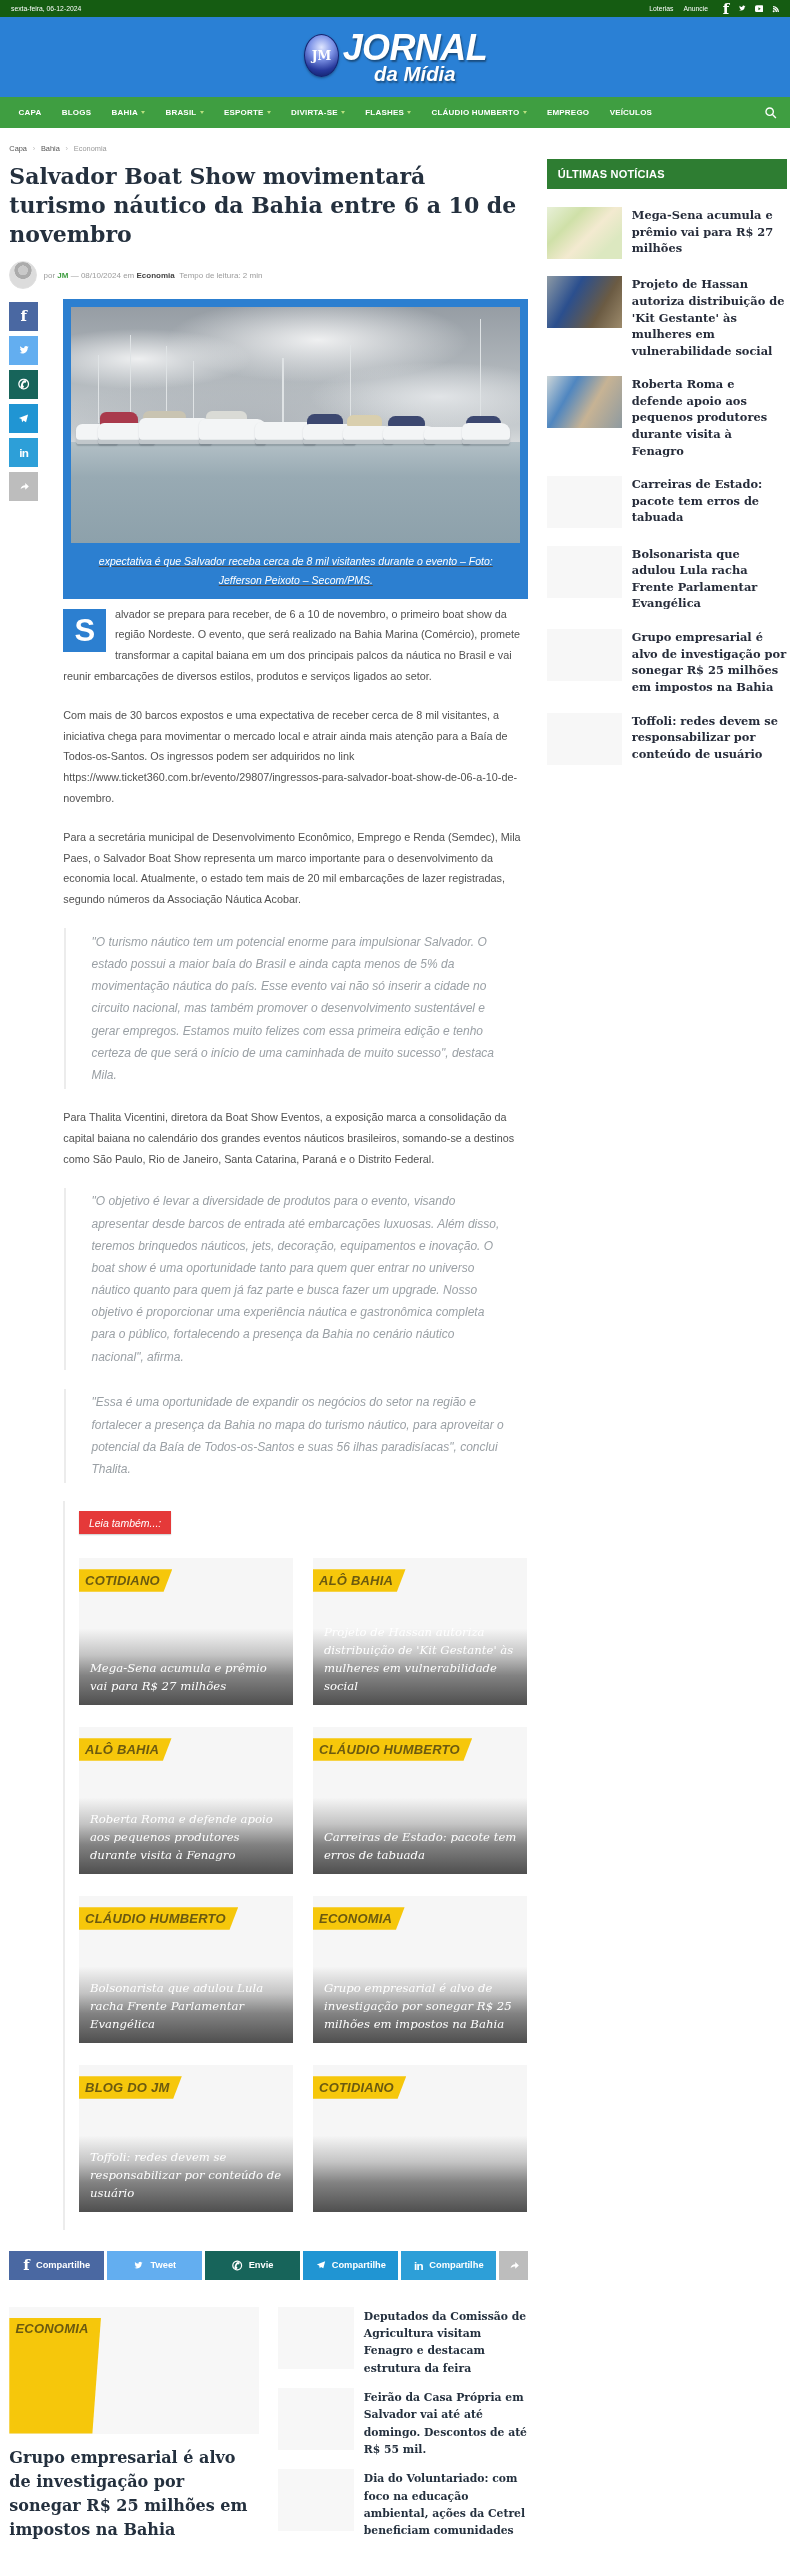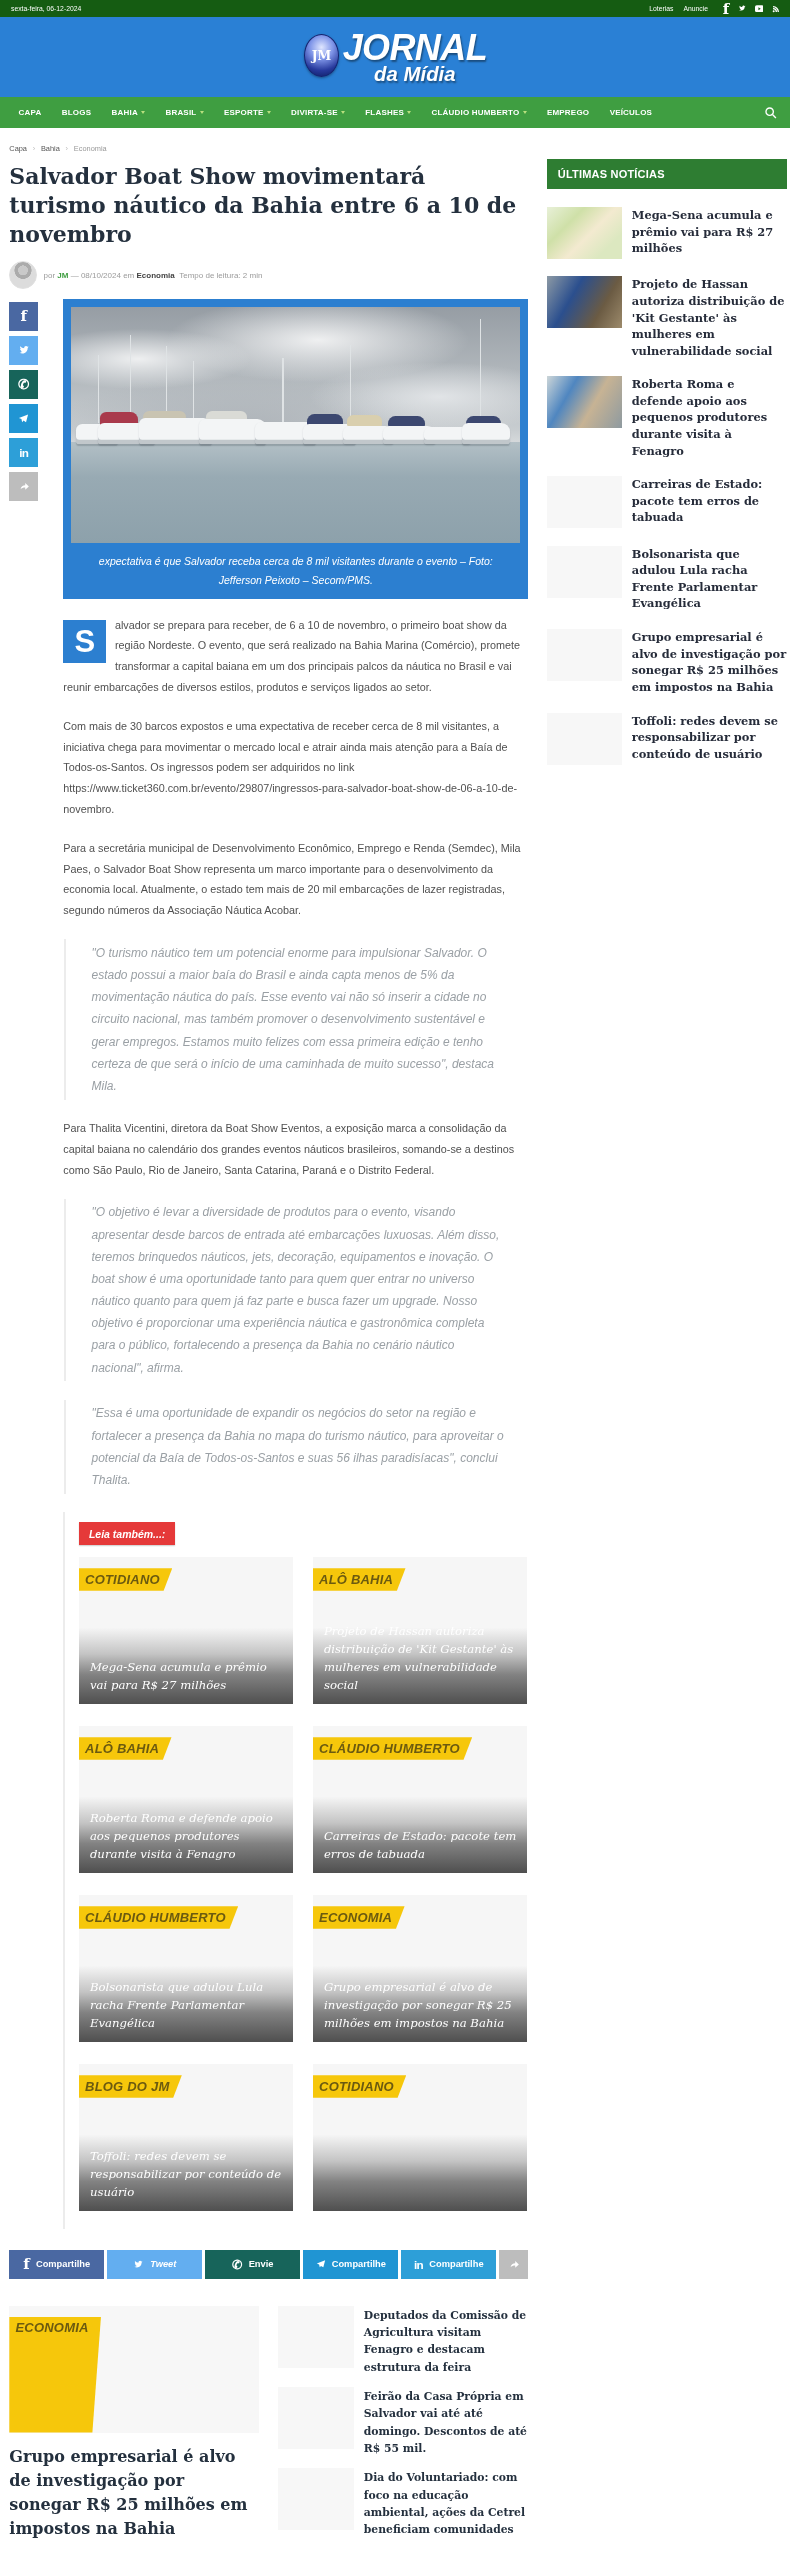--- a/index.html
+++ b/index.html
@@ -42,27 +42,27 @@
   .h1{font-family:"DejaVu Serif",serif;font-weight:bold;font-size:22px;line-height:1.32;color:#24303e;margin:3.7px 0 12.4px;width:507px;}
   .meta{display:flex;align-items:center;gap:6.2px;font-size:8px;color:#9b9b9b;margin-bottom:10px;}
   .avatar{width:26px;height:26px;border-radius:50%;flex:none;background:radial-gradient(circle at 50% 32%,#c9c9c9 0 22%,#ababab 23% 38%,#dcdcdc 40%);border:0.6px solid #e0e0e0;}
   .meta .author{color:#3f9e41;font-weight:bold;}
   .meta .cat{color:#444;font-weight:bold;}
 
   
   .article-body{position:relative;}
   .share-col{position:absolute;left:0;top:2.5px;width:29px;display:flex;flex-direction:column;gap:5px;}
   .sbtn{width:29px;height:29px;display:flex;align-items:center;justify-content:center;color:#fff;font-weight:bold;cursor:pointer;font-size:12.4px;}
-  .c-fb{background:#4a68a2;}.c-tw{background:#63aef0;font-style:italic;}.c-wa{background:#17645a;}.c-tg{background:#2095d3;}.c-li{background:#2d9fd8;}.c-sh{background:#bdbdbd;}
+  .c-fb{background:#4a68a2;}.c-tw{background:#63aef0;}.c-wa{background:#17645a;}.c-tg{background:#2095d3;}.c-li{background:#2d9fd8;}.c-sh{background:#bdbdbd;}
   .fb-f{font-family:"DejaVu Serif",serif;font-size:15px;}
   .li-in{font-size:11.7px;letter-spacing:-0.6px;}
   .article-content{margin-left:54px;width:465px;}
 
   
-  .figure{background:#2c7fd0;padding:8px 8px 2.5px;width:465px;box-sizing:border-box;margin-bottom:16px;}
+  .figure{background:#2c7fd0;padding:8px 8px 2.5px;width:465px;box-sizing:border-box;margin-bottom:5px;text-decoration:underline;}
   .photo{height:236px;position:relative;overflow:hidden;background:
     radial-gradient(ellipse 161px 43px at 15% 22%, rgba(255,255,255,.8), transparent 70%),
     radial-gradient(ellipse 210px 59px at 55% 14%, rgba(252,252,252,.85), transparent 72%),
     radial-gradient(ellipse 185px 49px at 82% 38%, rgba(238,240,242,.75), transparent 70%),
     radial-gradient(ellipse 259px 74px at 38% 52%, rgba(168,174,180,.85), transparent 75%),
     linear-gradient(#969da4 0%, #c8cdd0 52%, #e6e8e9 64%, #e6e8e9 66%);}
   .water{position:absolute;left:0;right:0;top:57%;bottom:0;background:linear-gradient(#b3c0c6 0%,#98aab3 35%,#8da1ab 100%);}
   .boats{position:absolute;left:0;right:0;top:0;height:57%;}
   .hull{position:absolute;bottom:-2.5px;background:#f3f5f6;border-radius:6.2px 8.6px 3.1px 3.1px;box-shadow:inset 0 -4.3px 0 rgba(118,130,140,.4),0 1.2px 1.2px rgba(80,90,100,.3);}
   .mast{position:absolute;width:1.2px;background:#dfe3e5;}
@@ -71,21 +71,21 @@
   .canopy{position:absolute;border-radius:6.2px 6.2px 1.2px 1.2px;background:#c9c4b2;}
   .figcap{color:#fff;font-style:italic;font-size:10.5px;line-height:1.8;text-align:center;padding:8.6px 25px 6.2px;}
 
   
   .p{font-size:10.8px;line-height:1.92;color:#505050;margin:0 0 18.5px;overflow-wrap:anywhere;}
   .dropcap{float:left;width:43px;height:43px;background:#2c7fd0;color:#fff;font-size:31px;font-weight:bold;display:flex;align-items:center;justify-content:center;margin:5.6px 8.6px 1.2px 0;}
   .quote{border-left:2.5px solid #ececec;margin:0 0 18.5px 1.2px;padding:2.5px 21px 2.5px 25px;font-style:italic;font-size:12px;line-height:1.85;color:#9aa0a5;}
 
   
   .leia-wrap{border-left:2.5px solid #ececec;padding:10px 0 17.3px 13.6px;margin-bottom:21px;}
-  .leia-badge{display:inline-block;background:#e53939;color:#fff;font-style:italic;font-weight:bold;font-size:10.5px;padding:5.6px 10px;margin-bottom:12px;box-shadow:0 0.6px 1.2px rgba(0,0,0,.2);}
+  .leia-badge{display:inline-block;background:#e53939;color:#fff;font-style:italic;font-weight:normal;font-size:10.5px;padding:5.6px 10px;margin-bottom:24px;box-shadow:0 0.6px 1.2px rgba(0,0,0,.2);}
   .cards{display:grid;grid-template-columns:214px 214px;gap:22px 20px;}
   .card{position:relative;height:147px;background:linear-gradient(180deg,#f6f6f6 0%,#f6f6f6 48%,#c4c4c4 66%,#828282 80%,#4f4f4f 100%);cursor:pointer;}
   .card-tag{position:absolute;top:11px;left:0;background:#f6c70b;color:#6b5a10;font-style:italic;font-weight:bold;font-size:13px;padding:3.7px 12.4px 3.7px 6.2px;clip-path:polygon(0 0,100% 0,calc(100% - 8.6px) 100%,0 100%);letter-spacing:0.2px;}
   .card-title{position:absolute;left:11px;right:10px;bottom:10px;color:#fff;font-family:"DejaVu Serif",serif;font-style:italic;font-size:11.7px;line-height:1.55;}
 
   
   .share-row{display:flex;gap:3.1px;margin:3.7px 0 27px;width:519px;}
   .hbtn{height:29px;display:flex;align-items:center;justify-content:center;gap:6.2px;color:#fff;font-weight:bold;font-size:9.3px;cursor:pointer;flex:1;}
   .hbtn.sq{flex:none;width:29px;}
 

